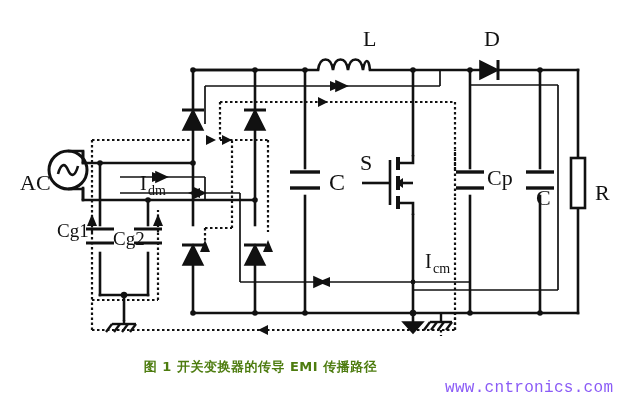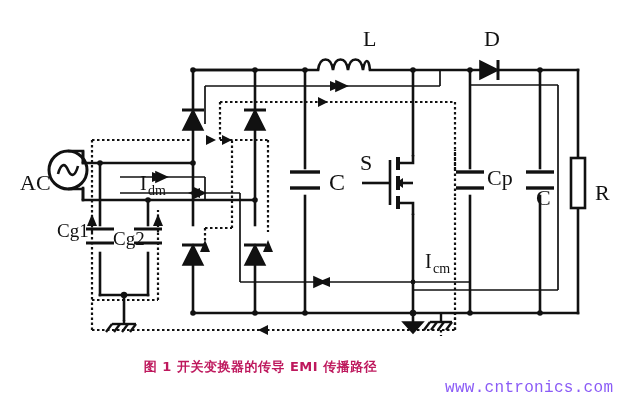--- a/index.html
+++ b/index.html
@@ -29,21 +29,21 @@
   }
   .caption {
     position: absolute;
     left: 0;
     top: 358px;
     width: 521px;
     text-align: center;
     font-family: "DejaVu Sans", "Liberation Sans", sans-serif;
     font-size: 13px;
     font-weight: bold;
-    color: #be185d;
+    color: #4d7c0f;
     letter-spacing: 0.5px;
   }
   .watermark {
     position: absolute;
     left: 445px;
     top: 379px;
     font-family: Liberation Mono, monospace;
     font-size: 16px;
     color: #8b5cf6;
     letter-spacing: 0.3px;

